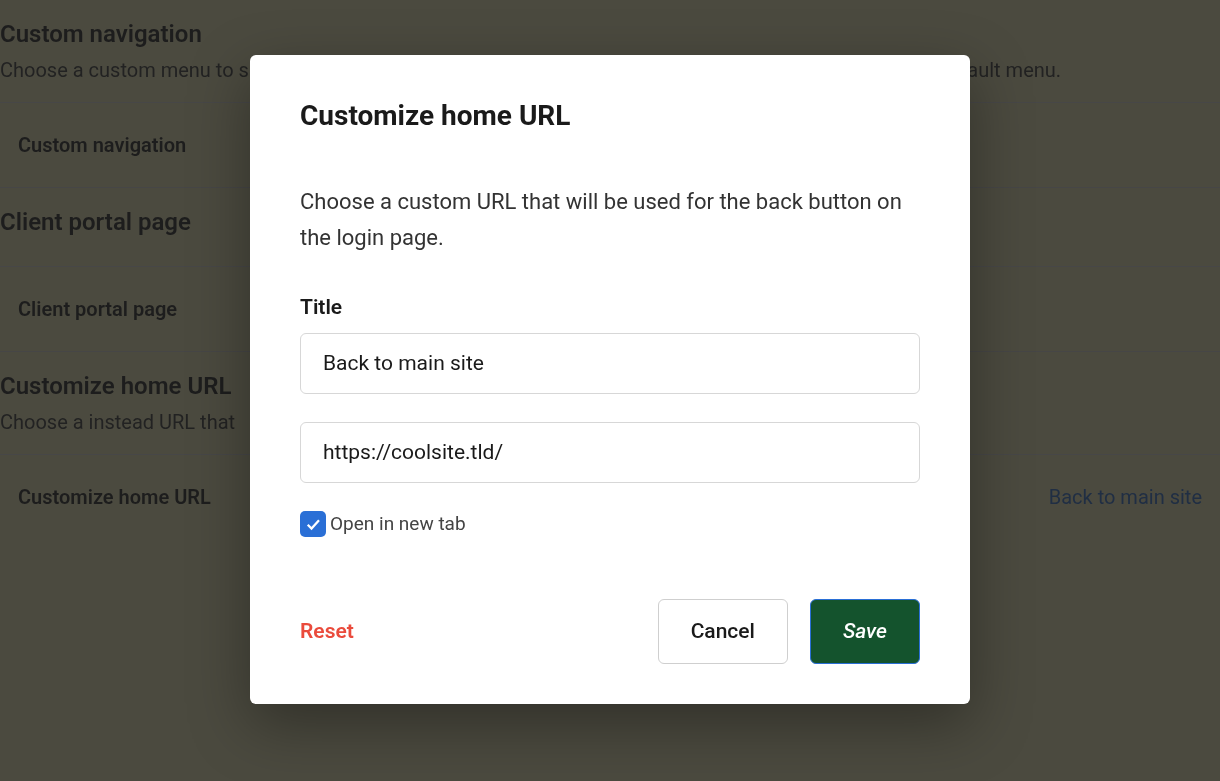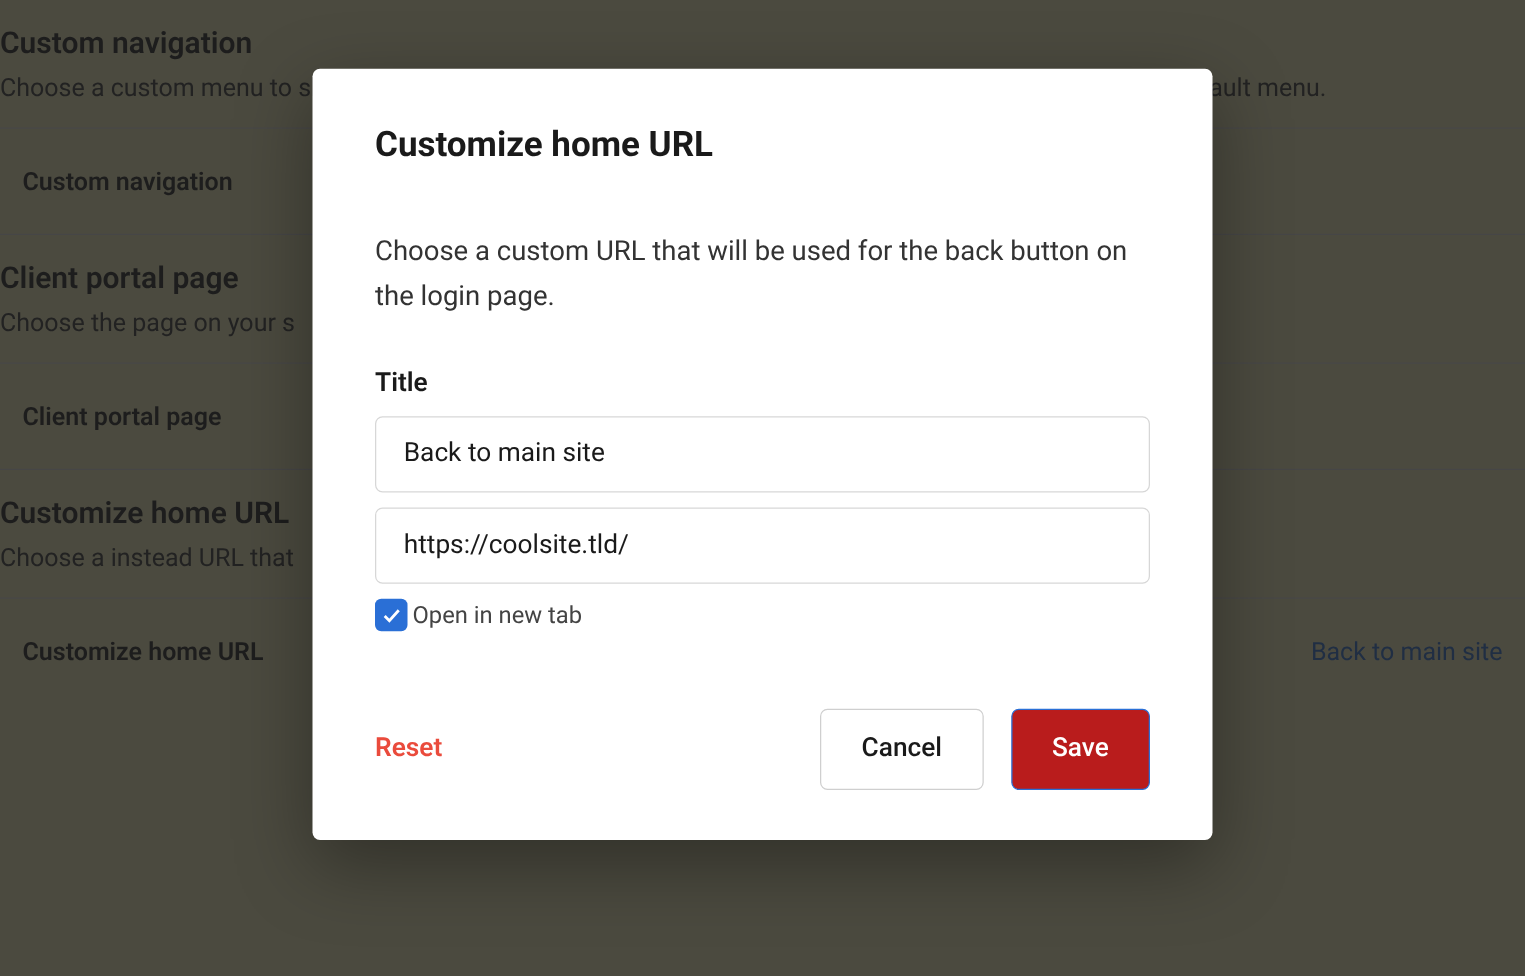--- a/index.html
+++ b/index.html
@@ -75,21 +75,21 @@
       color: #1a1a1a;
       margin-bottom: 52px;
     }
     .dialog-desc {
       font-size: 22px;
       color: #333;
       line-height: 1.65;
       margin-bottom: 38px;
     }
     .form-group {
-      margin-bottom: 12px;
+      margin-bottom: 28px;
     }
     .form-label {
       display: block;
       font-size: 21px;
       font-weight: 600;
       color: #1a1a1a;
       margin-bottom: 14px;
     }
     .text-input {
       width: 100%;
@@ -161,40 +161,40 @@
       display: inline-flex;
       align-items: center;
       justify-content: center;
     }
     .btn-outline {
       background: #fff;
       border: 1px solid #cfcfcf;
       color: #1a1a1a;
     }
     .btn-primary {
-      background: #b91c1c;
+      background: #14532d;
       border: 1px solid #2a6fd6;
       color: #fff;
+      font-style: italic;
     }
   </style>
 </head>
 <body>
 
 <div class="background">
   <div class="bg-block" style="padding-left:0;">
     <div class="bg-heading">Custom navigation</div>
     <div class="bg-desc">Choose a custom menu to show when someone visits client portal. This menu will show up instead of the default menu.</div>
   </div>
   <div class="bg-row bg-section-border">
     <div class="bg-row-title">Custom navigation</div>
   </div>
 
   <div class="bg-block bg-section-border" style="padding-left:0;">
     <div class="bg-heading">Client portal page</div>
-    <div class="bg-desc">Choose the page on your s</div>
   </div>
   <div class="bg-row bg-section-border">
     <div class="bg-row-title">Client portal page</div>
   </div>
 
   <div class="bg-block bg-section-border" style="padding-left:0;">
     <div class="bg-heading">Customize home URL</div>
     <div class="bg-desc">Choose a instead URL that</div>
   </div>
   <div class="bg-row bg-section-border">

